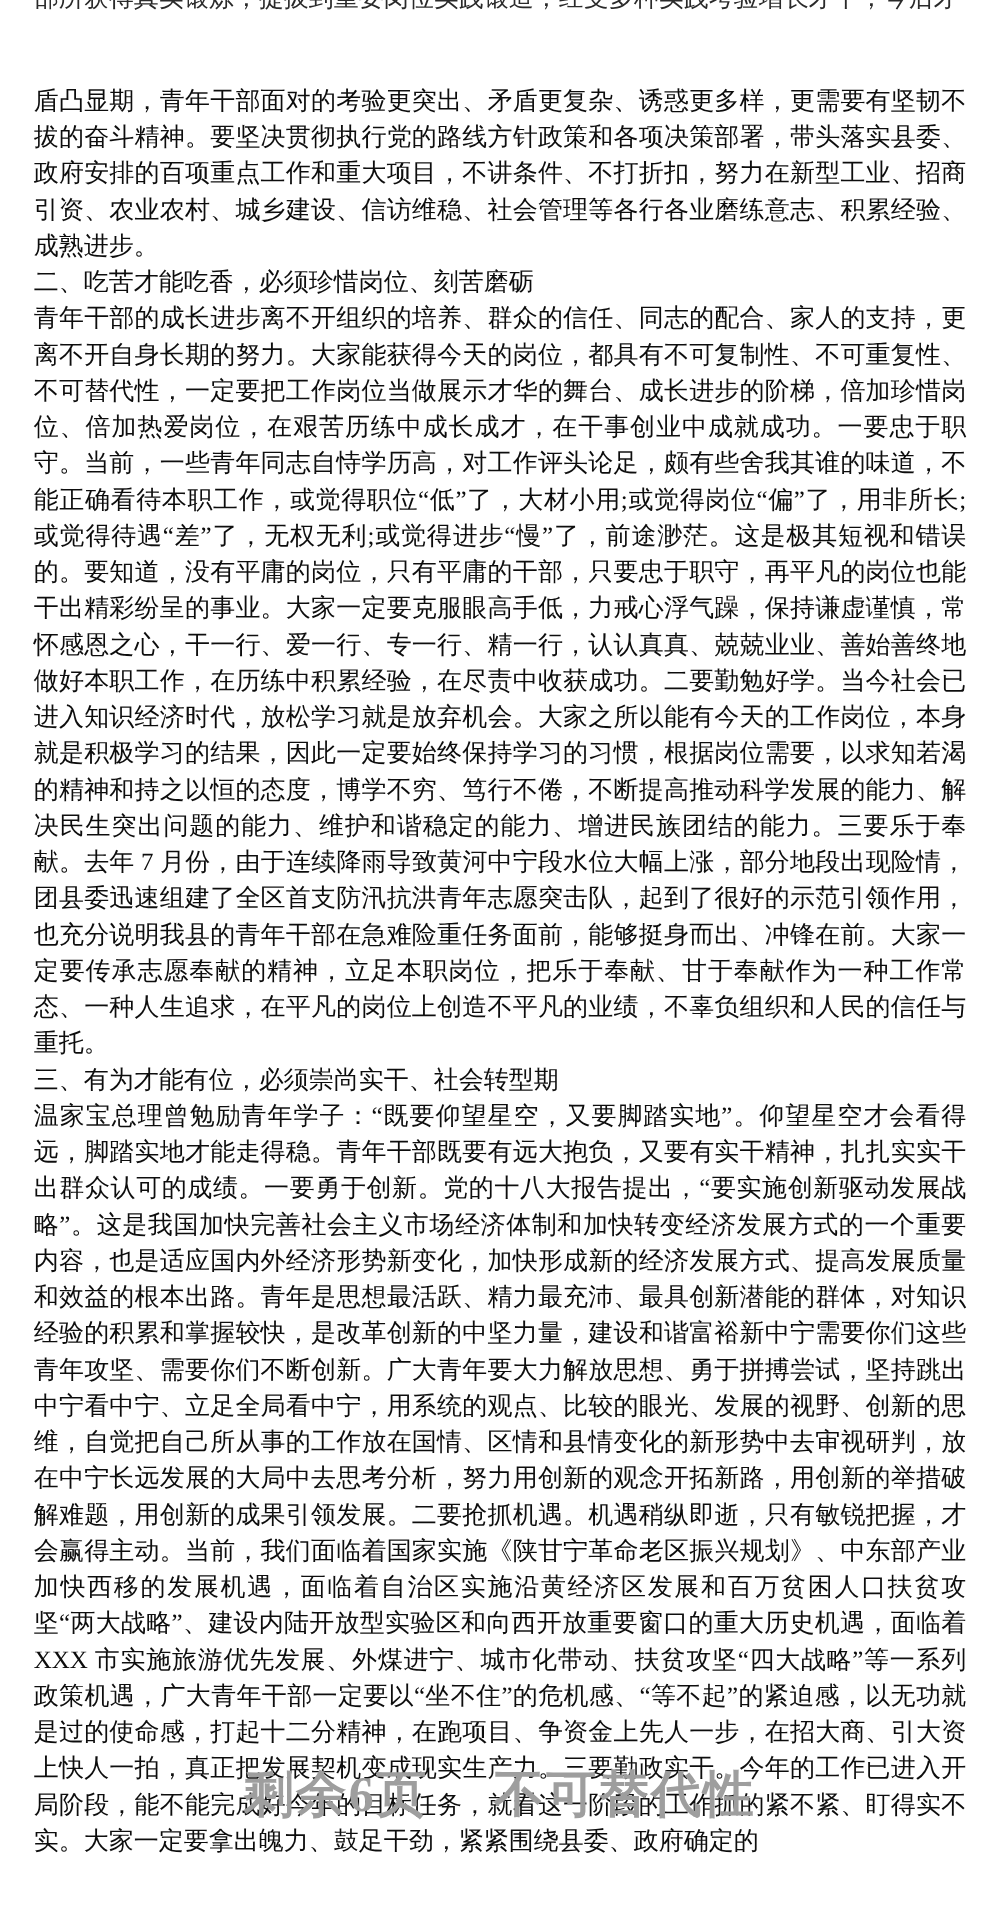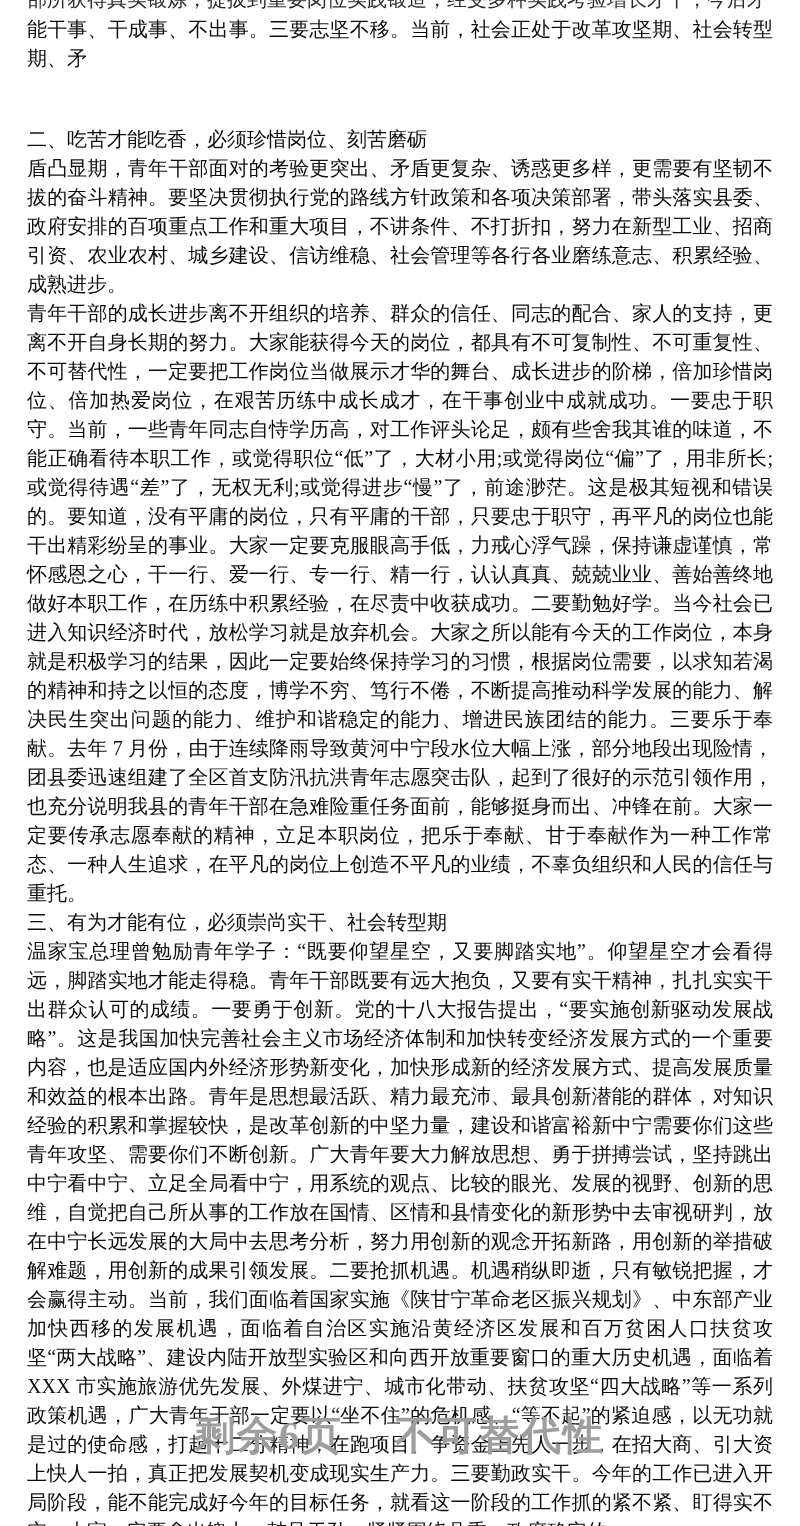--- a/index.html
+++ b/index.html
@@ -53,27 +53,26 @@
 </style>
 </head>
 <body>
 
 <div class="doc">
 
   <div class="clip">
     <p class="para">部所获得真实锻炼，提拔到重要岗位实践锻造，经受多种实践考验增长才干，今后才</p>
   </div>
 
-  <p class="para">能干事、干成事、不出事。三要志坚不移。当前，社会正处于改革攻坚期、社会转型期、矛</p>
 
   <div class="gap"></div>
 
+  <p class="para">盾凸显期，青年干部面对的考验更突出、矛盾更复杂、诱惑更多样，更需要有坚韧不拔的奋斗精神。要坚决贯彻执行党的路线方针政策和各项决策部署，带头落实县委、政府安排的百项重点工作和重大项目，不讲条件、不打折扣，努力在新型工业、招商引资、农业农村、城乡建设、信访维稳、社会管理等各行各业磨练意志、积累经验、成熟进步。</p>
+
   <p class="para heading">二、吃苦才能吃香，必须珍惜岗位、刻苦磨砺</p>
-
-  <p class="para">盾凸显期，青年干部面对的考验更突出、矛盾更复杂、诱惑更多样，更需要有坚韧不拔的奋斗精神。要坚决贯彻执行党的路线方针政策和各项决策部署，带头落实县委、政府安排的百项重点工作和重大项目，不讲条件、不打折扣，努力在新型工业、招商引资、农业农村、城乡建设、信访维稳、社会管理等各行各业磨练意志、积累经验、成熟进步。</p>
 
   <p class="para">青年干部的成长进步离不开组织的培养、群众的信任、同志的配合、家人的支持，更离不开自身长期的努力。大家能获得今天的岗位，都具有不可复制性、不可重复性、不可替代性，一定要把工作岗位当做展示才华的舞台、成长进步的阶梯，倍加珍惜岗位、倍加热爱岗位，在艰苦历练中成长成才，在干事创业中成就成功。一要忠于职守。当前，一些青年同志自恃学历高，对工作评头论足，颇有些舍我其谁的味道，不能正确看待本职工作，或觉得职位“低”了，大材小用;或觉得岗位“偏”了，用非所长;或觉得待遇“差”了，无权无利;或觉得进步“慢”了，前途渺茫。这是极其短视和错误的。要知道，没有平庸的岗位，只有平庸的干部，只要忠于职守，再平凡的岗位也能干出精彩纷呈的事业。大家一定要克服眼高手低，力戒心浮气躁，保持谦虚谨慎，常怀感恩之心，干一行、爱一行、专一行、精一行，认认真真、兢兢业业、善始善终地做好本职工作，在历练中积累经验，在尽责中收获成功。二要勤勉好学。当今社会已进入知识经济时代，放松学习就是放弃机会。大家之所以能有今天的工作岗位，本身就是积极学习的结果，因此一定要始终保持学习的习惯，根据岗位需要，以求知若渴的精神和持之以恒的态度，博学不穷、笃行不倦，不断提高推动科学发展的能力、解决民生突出问题的能力、维护和谐稳定的能力、增进民族团结的能力。三要乐于奉献。去年 7 月份，由于连续降雨导致黄河中宁段水位大幅上涨，部分地段出现险情，团县委迅速组建了全区首支防汛抗洪青年志愿突击队，起到了很好的示范引领作用，也充分说明我县的青年干部在急难险重任务面前，能够挺身而出、冲锋在前。大家一定要传承志愿奉献的精神，立足本职岗位，把乐于奉献、甘于奉献作为一种工作常态、一种人生追求，在平凡的岗位上创造不平凡的业绩，不辜负组织和人民的信任与重托。</p>
 
   <p class="para heading">三、有为才能有位，必须崇尚实干、社会转型期</p>
 
   <p class="para">温家宝总理曾勉励青年学子：“既要仰望星空，又要脚踏实地”。仰望星空才会看得远，脚踏实地才能走得稳。青年干部既要有远大抱负，又要有实干精神，扎扎实实干出群众认可的成绩。一要勇于创新。党的十八大报告提出，“要实施创新驱动发展战略”。这是我国加快完善社会主义市场经济体制和加快转变经济发展方式的一个重要内容，也是适应国内外经济形势新变化，加快形成新的经济发展方式、提高发展质量和效益的根本出路。青年是思想最活跃、精力最充沛、最具创新潜能的群体，对知识经验的积累和掌握较快，是改革创新的中坚力量，建设和谐富裕新中宁需要你们这些青年攻坚、需要你们不断创新。广大青年要大力解放思想、勇于拼搏尝试，坚持跳出中宁看中宁、立足全局看中宁，用系统的观点、比较的眼光、发展的视野、创新的思维，自觉把自己所从事的工作放在国情、区情和县情变化的新形势中去审视研判，放在中宁长远发展的大局中去思考分析，努力用创新的观念开拓新路，用创新的举措破解难题，用创新的成果引领发展。二要抢抓机遇。机遇稍纵即逝，只有敏锐把握，才会赢得主动。当前，我们面临着国家实施《陕甘宁革命老区振兴规划》、中东部产业加快西移的发展机遇，面临着自治区实施沿黄经济区发展和百万贫困人口扶贫攻坚“两大战略”、建设内陆开放型实验区和向西开放重要窗口的重大历史机遇，面临着 XXX 市实施旅游优先发展、外煤进宁、城市化带动、扶贫攻坚“四大战略”等一系列政策机遇，广大青年干部一定要以“坐不住”的危机感、“等不起”的紧迫感，以无功就是过的使命感，打起十二分精神，在跑项目、争资金上先人一步，在招大商、引大资上快人一拍，真正把发展契机变成现实生产力。三要勤政实干。今年的工作已进入开局阶段，能不能完成好今年的目标任务，就看这一阶段的工作抓的紧不紧、盯得实不实。大家一定要拿出魄力、鼓足干劲，紧紧围绕县委、政府确定的</p>
 
 </div>
 
 <div class="footer">

